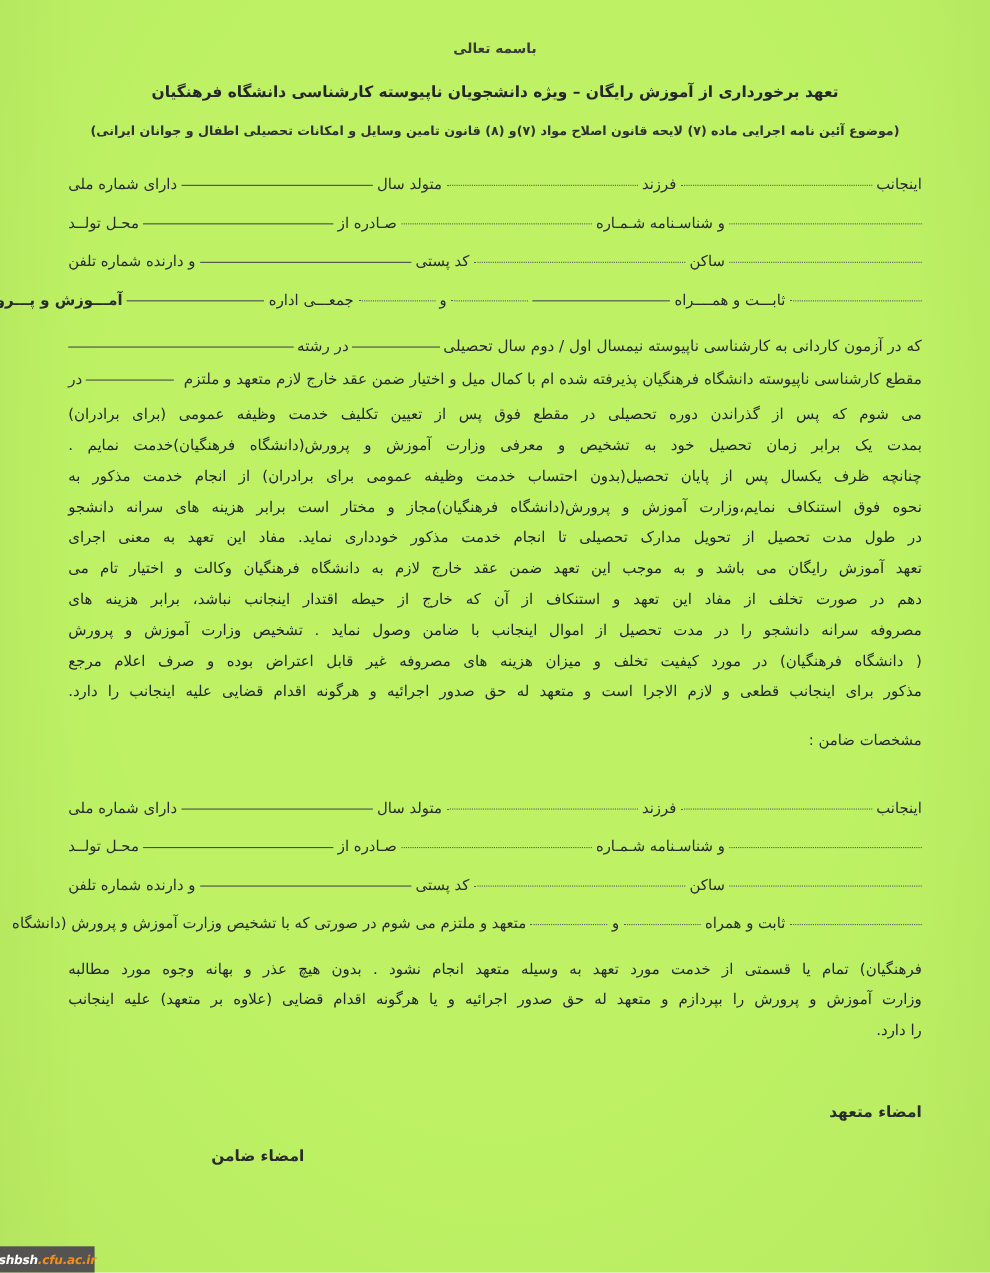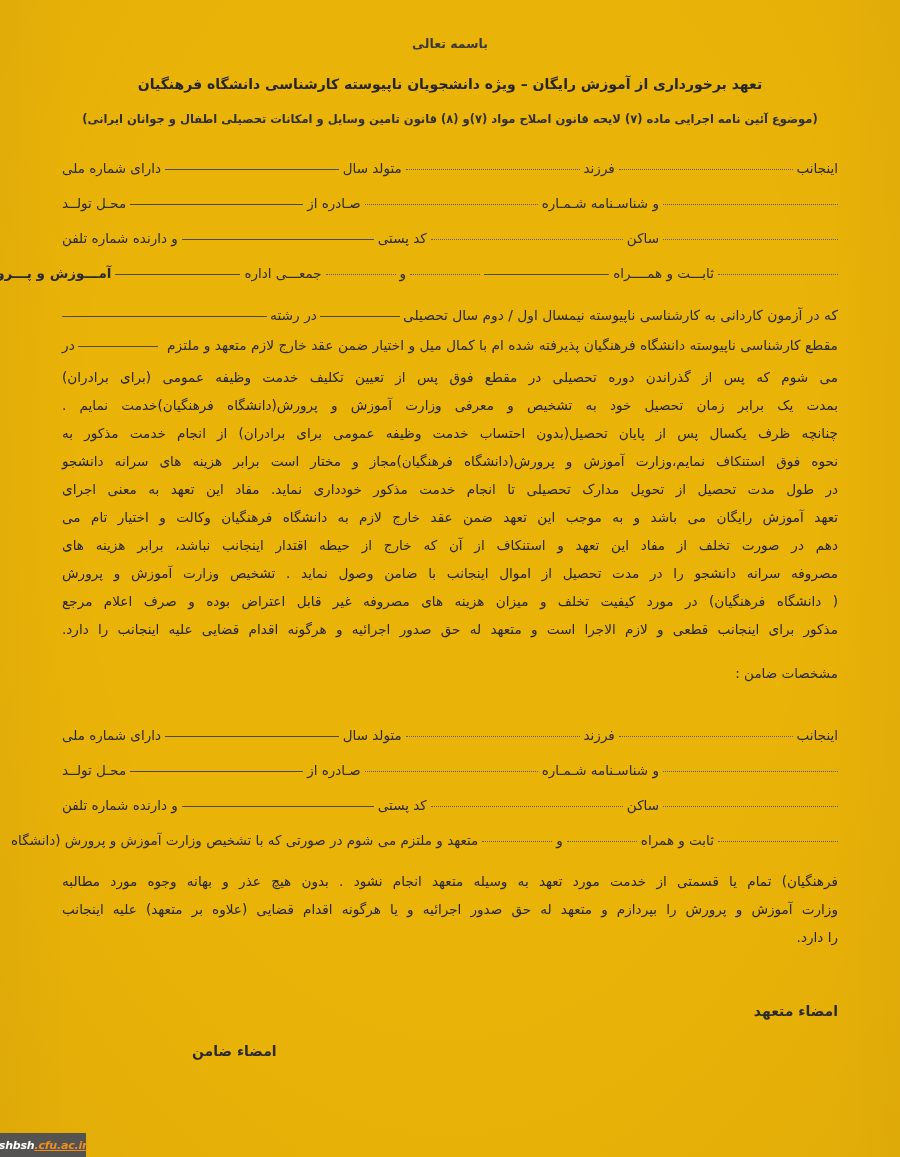--- a/index.html
+++ b/index.html
@@ -12,21 +12,21 @@
     width: 900px;
     height: 1157px;
     position: relative;
     overflow: hidden;
     font-family: "DejaVu Sans", "Liberation Sans", sans-serif;
     color: #2b2b2b;
   }
   .page {
     position: absolute;
     inset: 0;
-    background: #eab308;
+    background: #bef264;
     padding: 0;
   }
   
   .scan-tint {
     position: absolute;
     inset: 0;
     pointer-events: none;
     background:
       radial-gradient(ellipse at 50% 40%, rgba(255,255,255,0) 55%, rgba(0,0,0,0.035) 100%),
       linear-gradient(90deg, rgba(0,0,0,0.02) 0%, rgba(0,0,0,0) 8%, rgba(0,0,0,0) 92%, rgba(0,0,0,0.02) 100%);
@@ -166,21 +166,21 @@
     align-items: center;
     justify-content: center;
     font-family: "DejaVu Sans", "Liberation Sans", sans-serif;
     font-size: 11px;
     font-weight: bold;
     font-style: italic;
     direction: ltr;
     letter-spacing: -0.2px;
   }
   .footer-watermark .wm-a { color: #ffffff; }
-  .footer-watermark .wm-b { color: #f0901a; text-decoration: underline; }
+  .footer-watermark .wm-b { color: #f0901a; }
 </style>
 </head>
 <body>
 
 <div class="page">
 
   <div class="basmala">باسمه تعالی</div>
 
   <div class="title">تعهد برخورداری از آموزش رایگان – ویژه دانشجویان ناپیوسته کارشناسی دانشگاه فرهنگیان</div>
 

